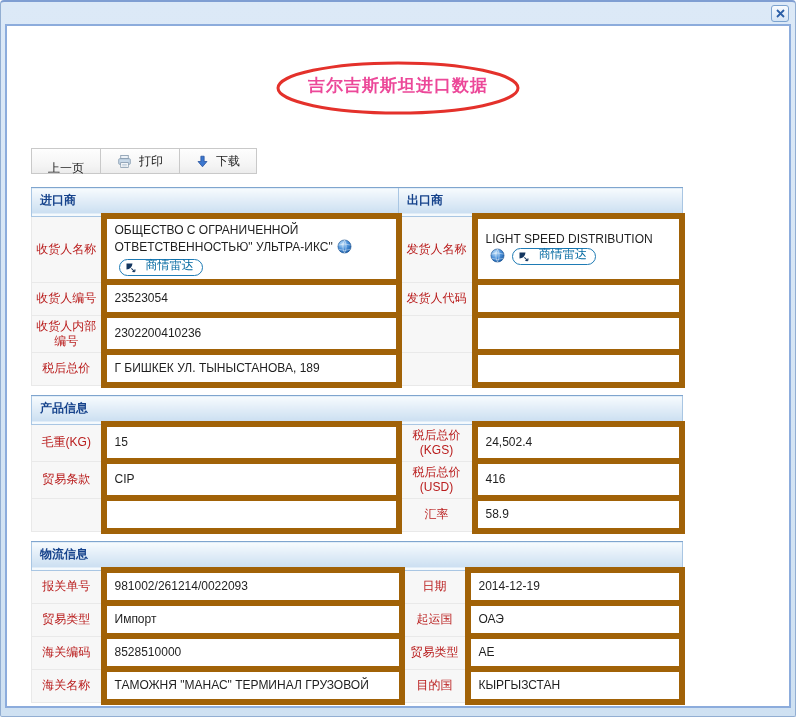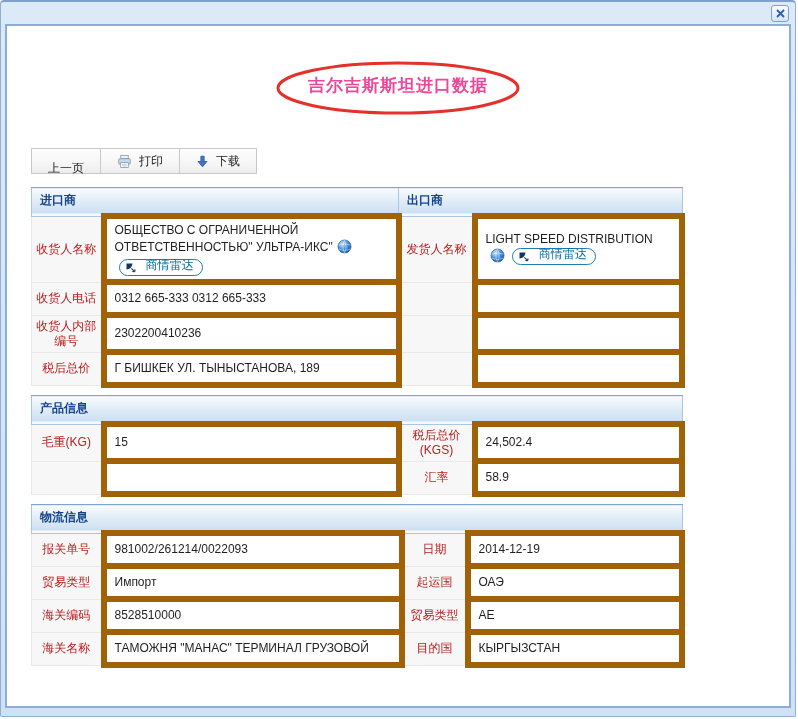--- a/index.html
+++ b/index.html
@@ -174,23 +174,23 @@
           <span class="radar-badge">
             <svg width="12" height="12" viewBox="0 0 16 16">
                   <path d="M2 10 A 9 9 0 0 0 10 2 L2 2 Z" fill="#14365f"></path>
                   <path d="M8.5 8.5 L13 13 M13 13 l-3.2 -0.4 M13 13 l0.4 -3.2" stroke="#14365f" stroke-width="1.4" fill="none"></path>
                 </svg>
             <span>商情雷达</span>
           </span>
         </td>
       </tr>
       <tr>
-        <td class="lbl">收货人电话</td>
-        <td class="val">0312 665-333 0312 665-333</td>
-        <td class="lbl"></td>
+        <td class="lbl">收货人编号</td>
+        <td class="val">23523054</td>
+        <td class="lbl">发货人代码</td>
         <td class="val"></td>
       </tr>
       <tr>
         <td class="lbl">收货人内部编号</td>
         <td class="val">2302200410236</td>
         <td class="lbl"></td>
         <td class="val"></td>
       </tr>
       <tr>
         <td class="lbl">税后总价</td>
@@ -213,20 +213,26 @@
           <tr>
             <th class="hdr" colspan="4">产品信息</th>
           </tr>
       <tr>
         <td class="lbl">毛重(KG)</td>
         <td class="val">15</td>
         <td class="lbl">税后总价(KGS)</td>
         <td class="val">24,502.4</td>
       </tr>
       <tr>
+        <td class="lbl">贸易条款</td>
+        <td class="val">CIP</td>
+        <td class="lbl">税后总价(USD)</td>
+        <td class="val">416</td>
+      </tr>
+      <tr>
         <td class="lbl"></td>
         <td class="val"></td>
         <td class="lbl">汇率</td>
         <td class="val">58.9</td>
       </tr>
     </tbody>
       </table>
 
     
     <table class="sec">

